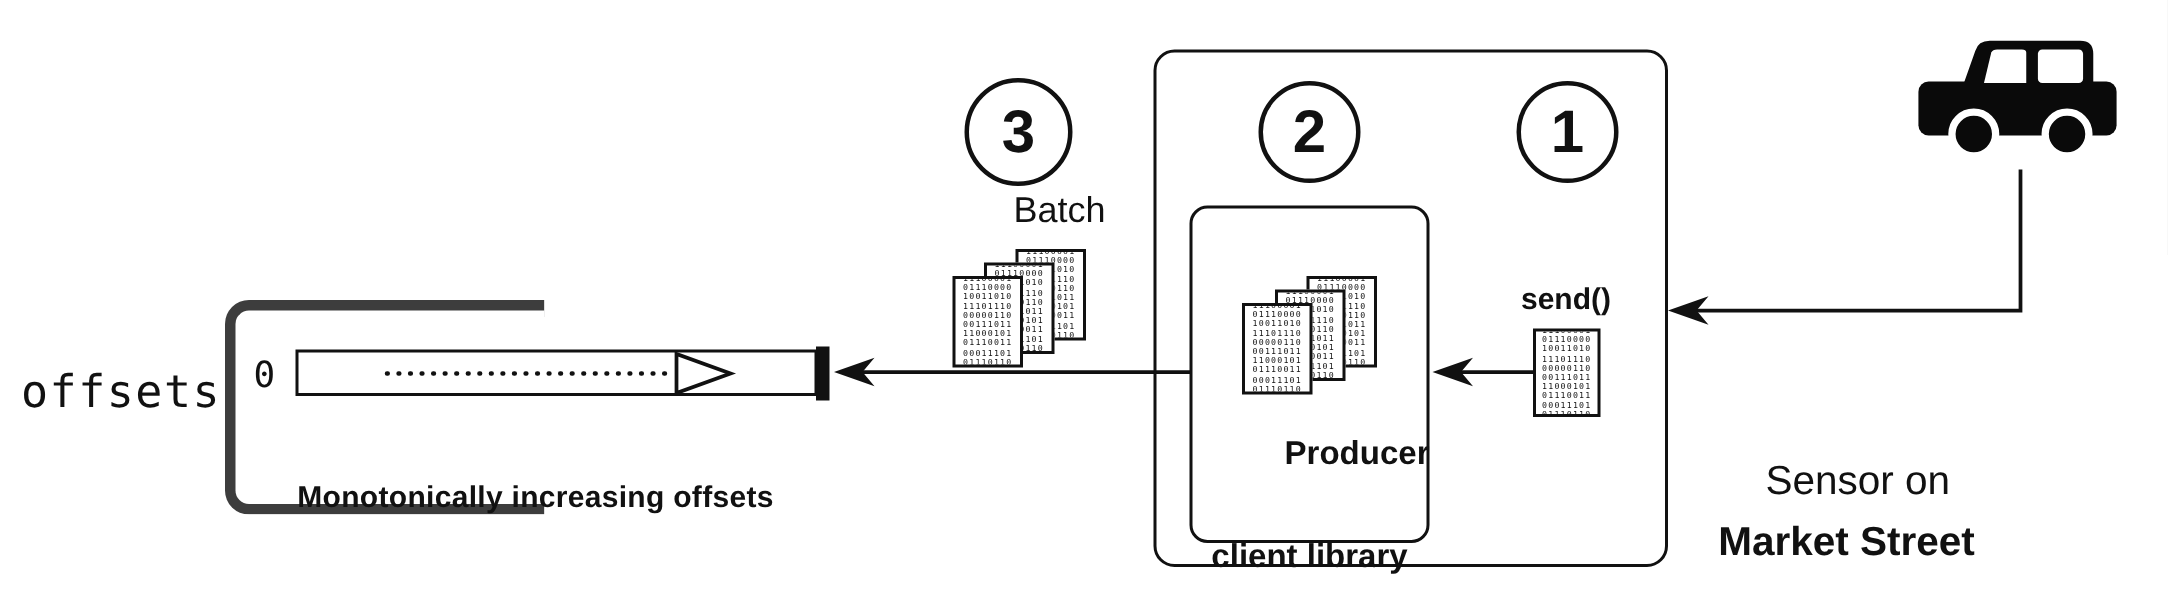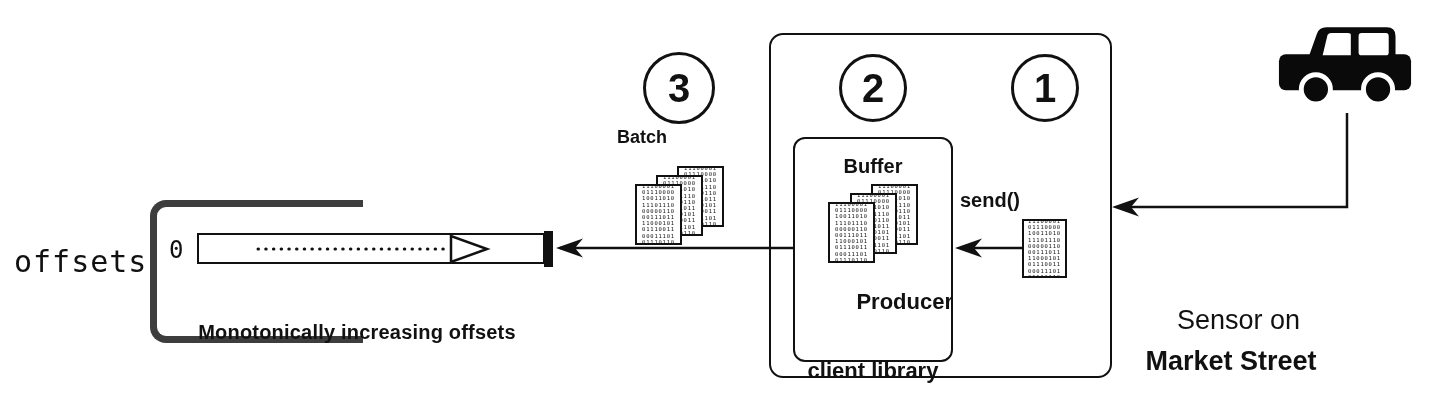--- a/index.html
+++ b/index.html
@@ -33,35 +33,35 @@
 
   
   .circle{
     border:3px solid #111;border-radius:50%;background:#fff;z-index:2;
     display:flex;align-items:center;justify-content:center;
     font-size:40px;font-weight:600;
   }
   .circle3{left:643px;top:52px;width:66px;height:66px;}
   .circle2{left:839px;top:54px;width:62px;height:62px;}
   .circle1{left:1011px;top:54px;width:62px;height:62px;}
-  .batch-label{left:617px;top:127px;width:120px;text-align:left;font-size:18px;font-weight:700;z-index:2;}
+  .batch-label{left:617px;top:127px;width:120px;text-align:right;font-size:24px;font-weight:400;z-index:2;}
 
   
   .outer-box{
     left:769px;top:33px;width:343px;height:345px;z-index:2;
     border:2.5px solid #111;border-radius:14px;box-sizing:border-box;background:transparent;
   }
   .buffer-box{
     left:793px;top:137px;width:160px;height:225px;z-index:2;
     border:2.5px solid #111;border-radius:12px;box-sizing:border-box;background:transparent;
   }
   .buffer-title{left:793px;top:155px;width:160px;text-align:center;font-size:20px;font-weight:600;z-index:2;}
   .producer-l1{left:793px;top:289px;width:160px;text-align:right;font-size:22px;font-weight:600;z-index:2;}
   .producer-l2{left:781px;top:318px;width:184px;text-align:center;font-size:22px;font-weight:600;z-index:2;margin-top:40px;}
-  .send-label{left:940px;top:189px;width:100px;text-align:center;font-size:20px;font-weight:600;z-index:2;}
+  .send-label{left:994px;top:189px;width:100px;text-align:center;font-size:20px;font-weight:600;z-index:2;}
 
   
   .doc{
     width:47px;height:61px;background:#fff;border:2px solid #111;box-sizing:border-box;
     overflow:hidden;z-index:3;text-align:center;
   }
   .doc .bits{
     font-family:"DejaVu Sans Mono",monospace;font-size:5.5px;line-height:6.2px;
     letter-spacing:0.8px;white-space:pre;margin-top:-3px;color:#111;
   }
@@ -153,21 +153,20 @@
 11000101
 01110011
 00011101
 01110110</div>
     </div>
   </div>
 
   <div class="abs outer-box"></div>
 
   <div class="abs buffer-box"></div>
-  <div class="abs buffer-title">Buffer</div>
   <div>
     <div class="abs doc" style="left:871px;top:184px;">
       <div class="bits">11100001
 01110000
 10011010
 11101110
 00000110
 00111011
 11000101
 01110011

